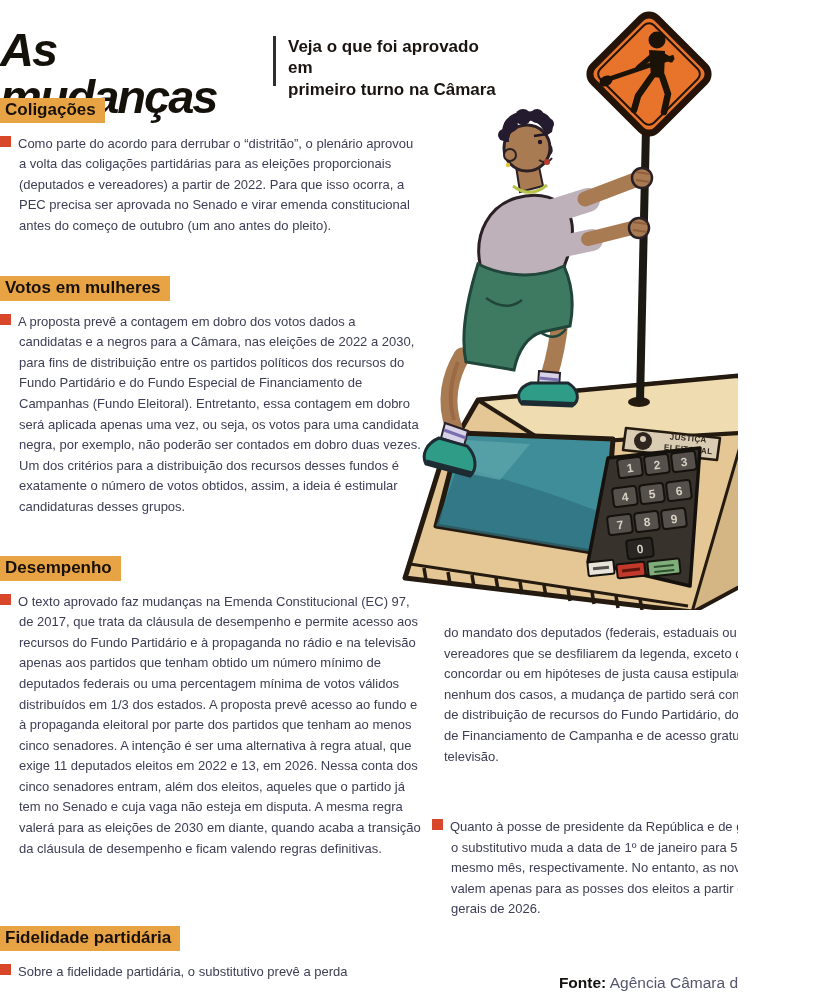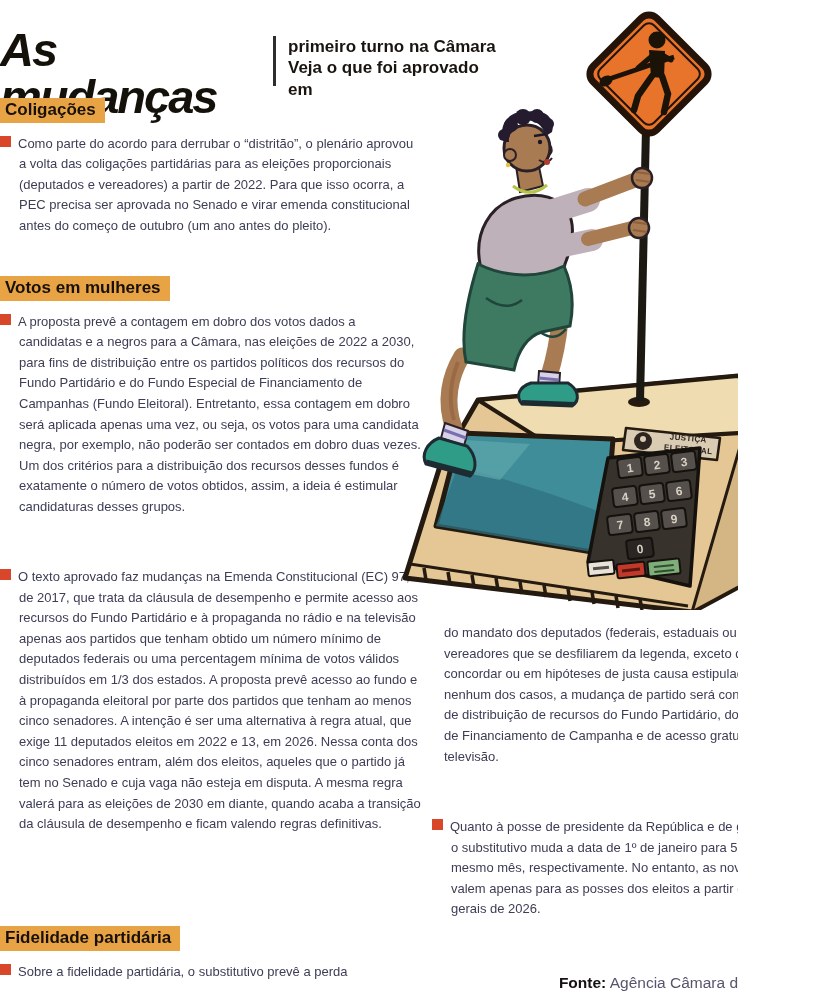--- a/index.html
+++ b/index.html
@@ -52,35 +52,36 @@
   .keytxt{font-size:12px;font-weight:bold;fill:#d9d2c4;}
 </style>
 </head>
 <body>
 
 <div id="canvas">
 
   <div class="title">As mudanças</div>
   <div class="vdivider"></div>
   <div class="subtitle">
+    <span>Veja o que foi aprovado em</span>
     <span>primeiro turno na Câmara</span>
-    <span>Veja o que foi aprovado em</span>
   </div>
 
   <section class="sec" id="sec-1">
     <span class="sec-h">Coligações</span>
     <p class="body"><span class="bullet"></span><span>Como parte do acordo para derrubar o “distritão”, o plenário aprovou a volta das coligações partidárias para as eleições proporcionais (deputados e vereadores) a partir de 2022. Para que isso ocorra, a PEC precisa ser aprovada no Senado e virar emenda constitucional antes do começo de outubro (um ano antes do pleito).</span></p>
   </section>
 
   <section class="sec" id="sec-2">
     <span class="sec-h">Votos em mulheres</span>
     <p class="body"><span class="bullet"></span><span>A proposta prevê a contagem em dobro dos votos dados a candidatas e a negros para a Câmara, nas eleições de 2022 a 2030, para fins de distribuição entre os partidos políticos dos recursos do Fundo Partidário e do Fundo Especial de Financiamento de Campanhas (Fundo Eleitoral). Entretanto, essa contagem em dobro será aplicada apenas uma vez, ou seja, os votos para uma candidata negra, por exemplo, não poderão ser contados em dobro duas vezes. Um dos critérios para a distribuição dos recursos desses fundos é exatamente o número de votos obtidos, assim, a ideia é estimular candidaturas desses grupos.</span></p>
   </section>
 
   <section class="sec" id="sec-3">
+    <span class="sec-h">Desempenho</span>
     <p class="body"><span class="bullet"></span><span>O texto aprovado faz mudanças na Emenda Constitucional (EC) 97, de 2017, que trata da cláusula de desempenho e permite acesso aos recursos do Fundo Partidário e à propaganda no rádio e na televisão apenas aos partidos que tenham obtido um número mínimo de deputados federais ou uma percentagem mínima de votos válidos distribuídos em 1/3 dos estados. A proposta prevê acesso ao fundo e à propaganda eleitoral por parte dos partidos que tenham ao menos cinco senadores. A intenção é ser uma alternativa à regra atual, que exige 11 deputados eleitos em 2022 e 13, em 2026. Nessa conta dos cinco senadores entram, além dos eleitos, aqueles que o partido já tem no Senado e cuja vaga não esteja em disputa. A mesma regra valerá para as eleições de 2030 em diante, quando acaba a transição da cláusula de desempenho e ficam valendo regras definitivas.</span></p>
   </section>
 
   <section class="sec" id="sec-4">
     <span class="sec-h">Fidelidade partidária</span>
     <p class="body"><span class="bullet"></span><span>Sobre a fidelidade partidária, o substitutivo prevê a perda</span></p>
   </section>
 
   <p class="body noind" id="right-cont">do mandato dos deputados (federais, estaduais ou distritais) e vereadores que se desfiliarem da legenda, exceto quando o partido concordar ou em hipóteses de justa causa estipuladas em lei. Em nenhum dos casos, a mudança de partido será contada para fins de distribuição de recursos do Fundo Partidário, do Fundo Especial de Financiamento de Campanha e de acesso gratuito ao rádio e à televisão.</p>
 

